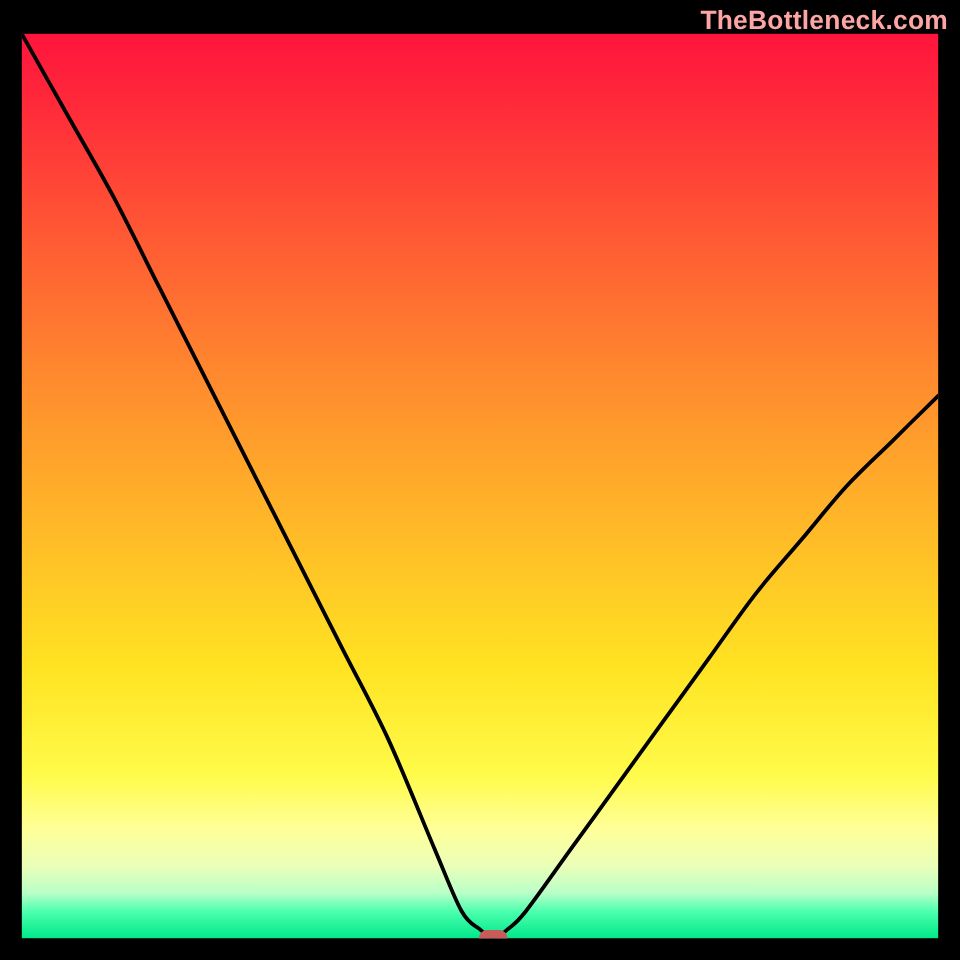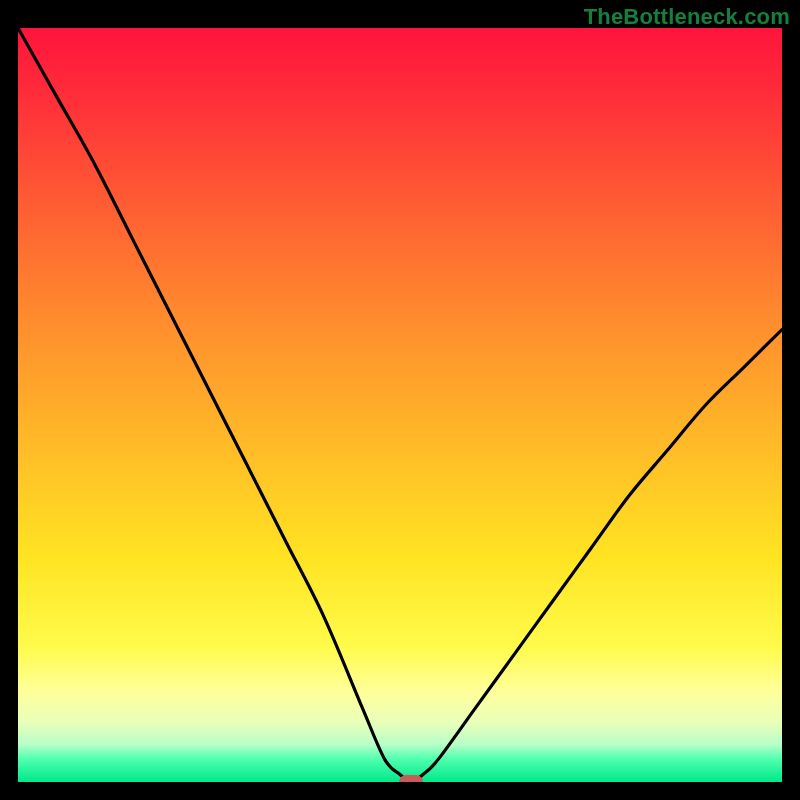--- a/index.html
+++ b/index.html
@@ -14,21 +14,21 @@
   .frame {
     position: relative;
     width: 800px;
     height: 800px;
     background: #000;
   }
   .watermark {
     position: absolute;
     top: 4px;
     right: 10px;
-    color: #15803d;
+    color: #fca5a5;
     font-size: 22px;
     font-weight: 600;
     letter-spacing: 0.2px;
     z-index: 10;
   }
   .plot-area {
     position: absolute;
     left: 18px;
     top: 28px;
     width: 764px;

